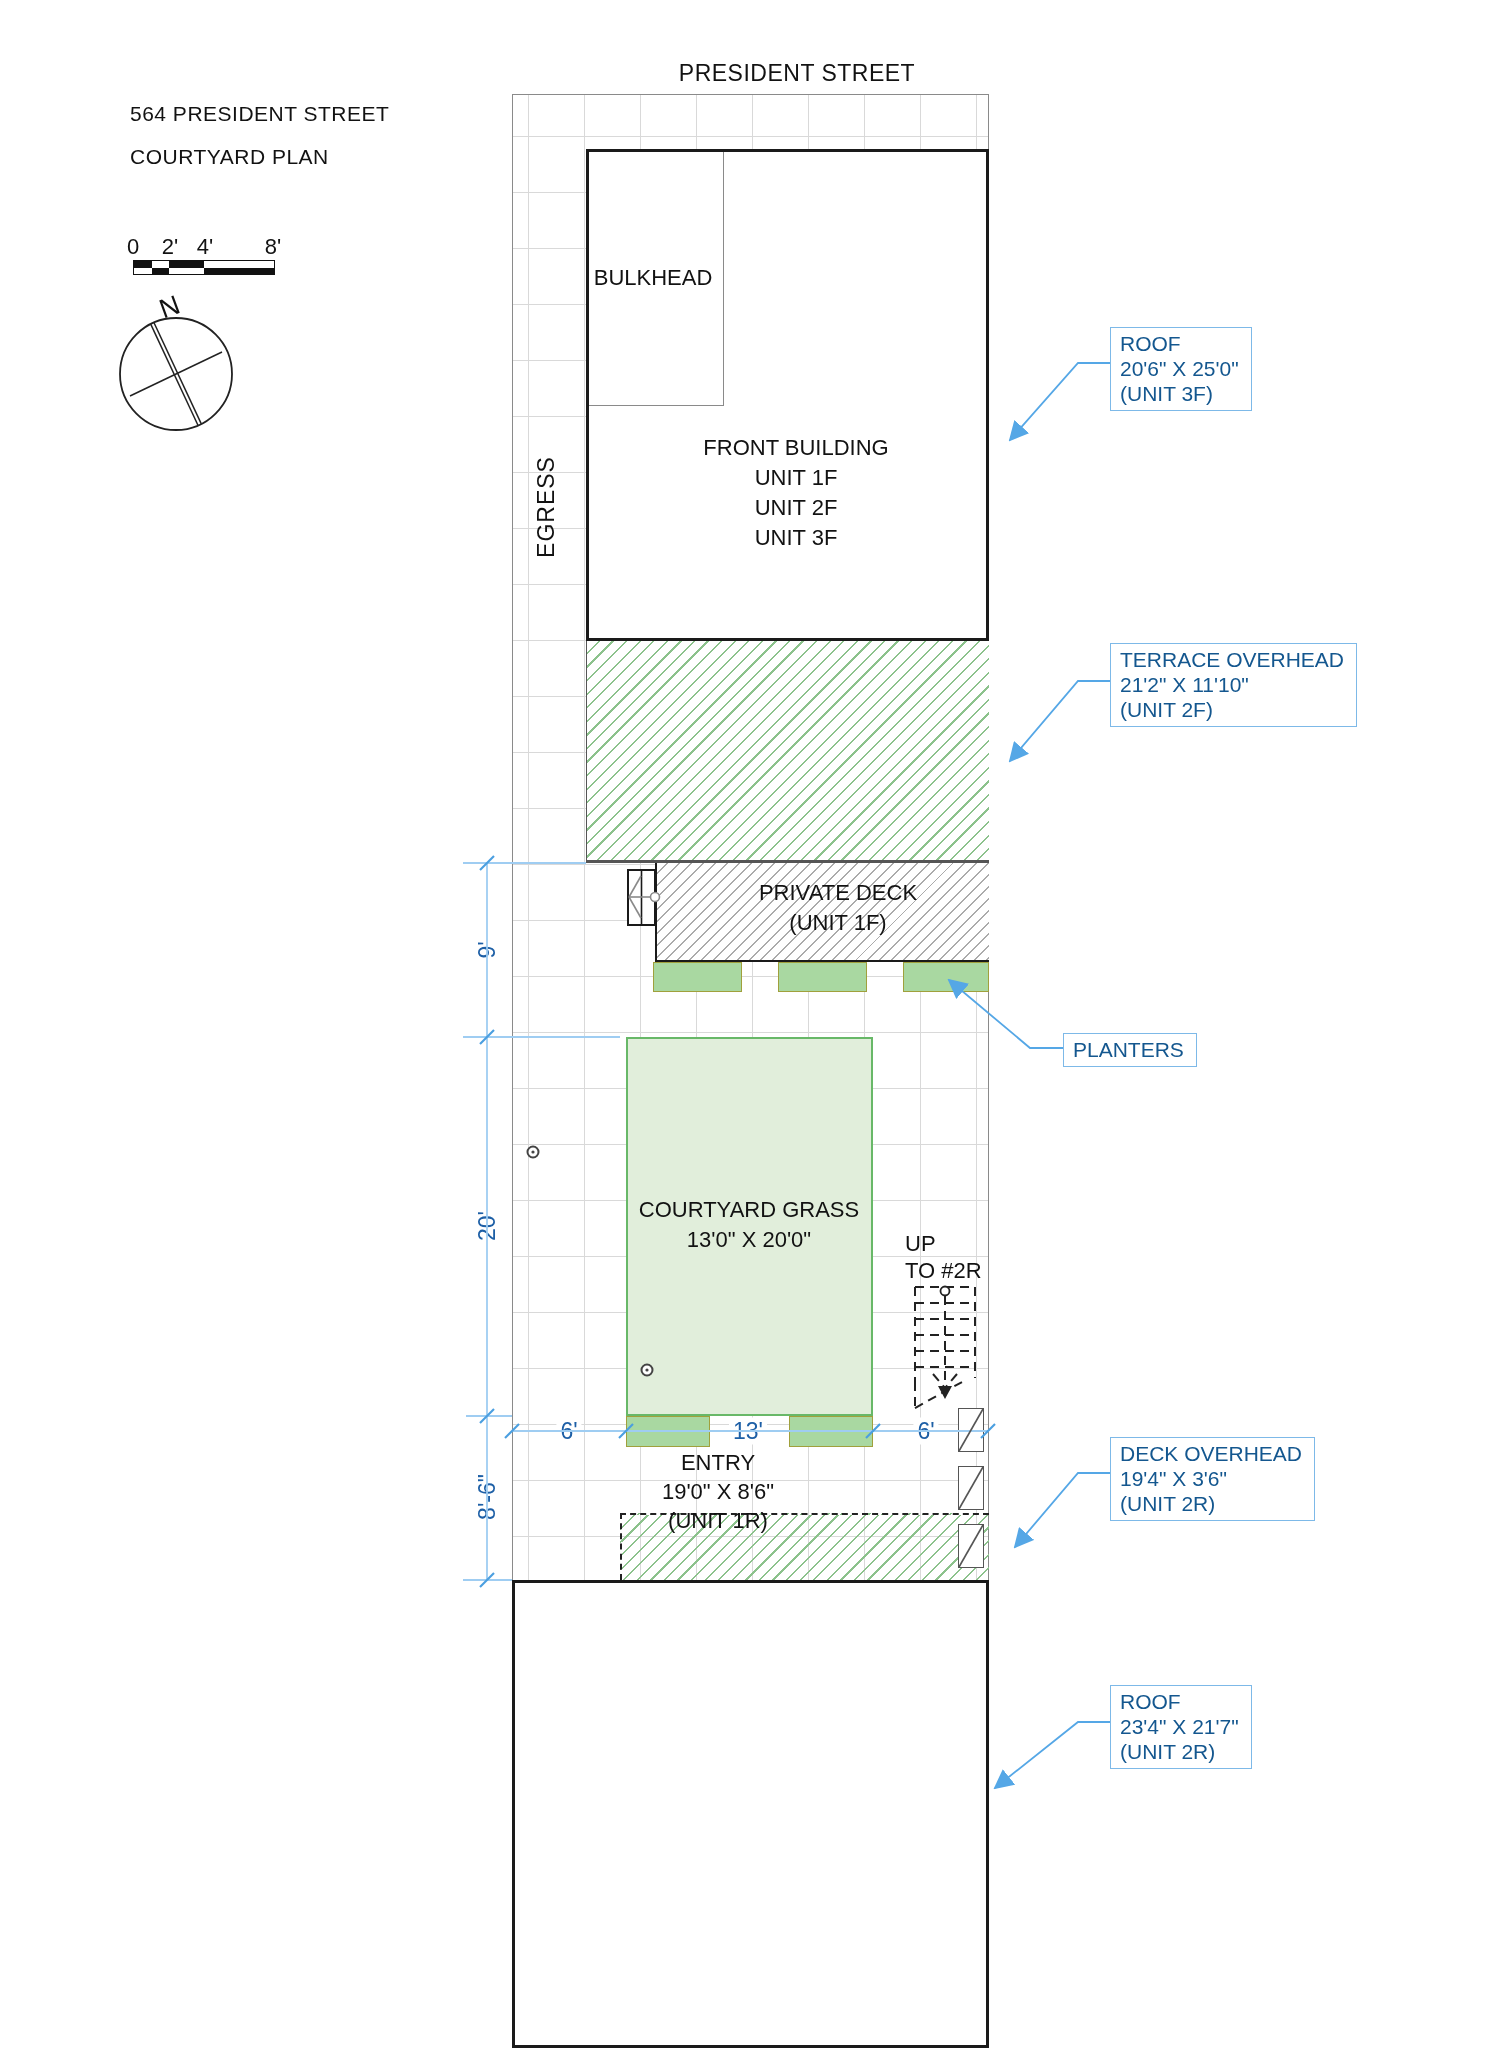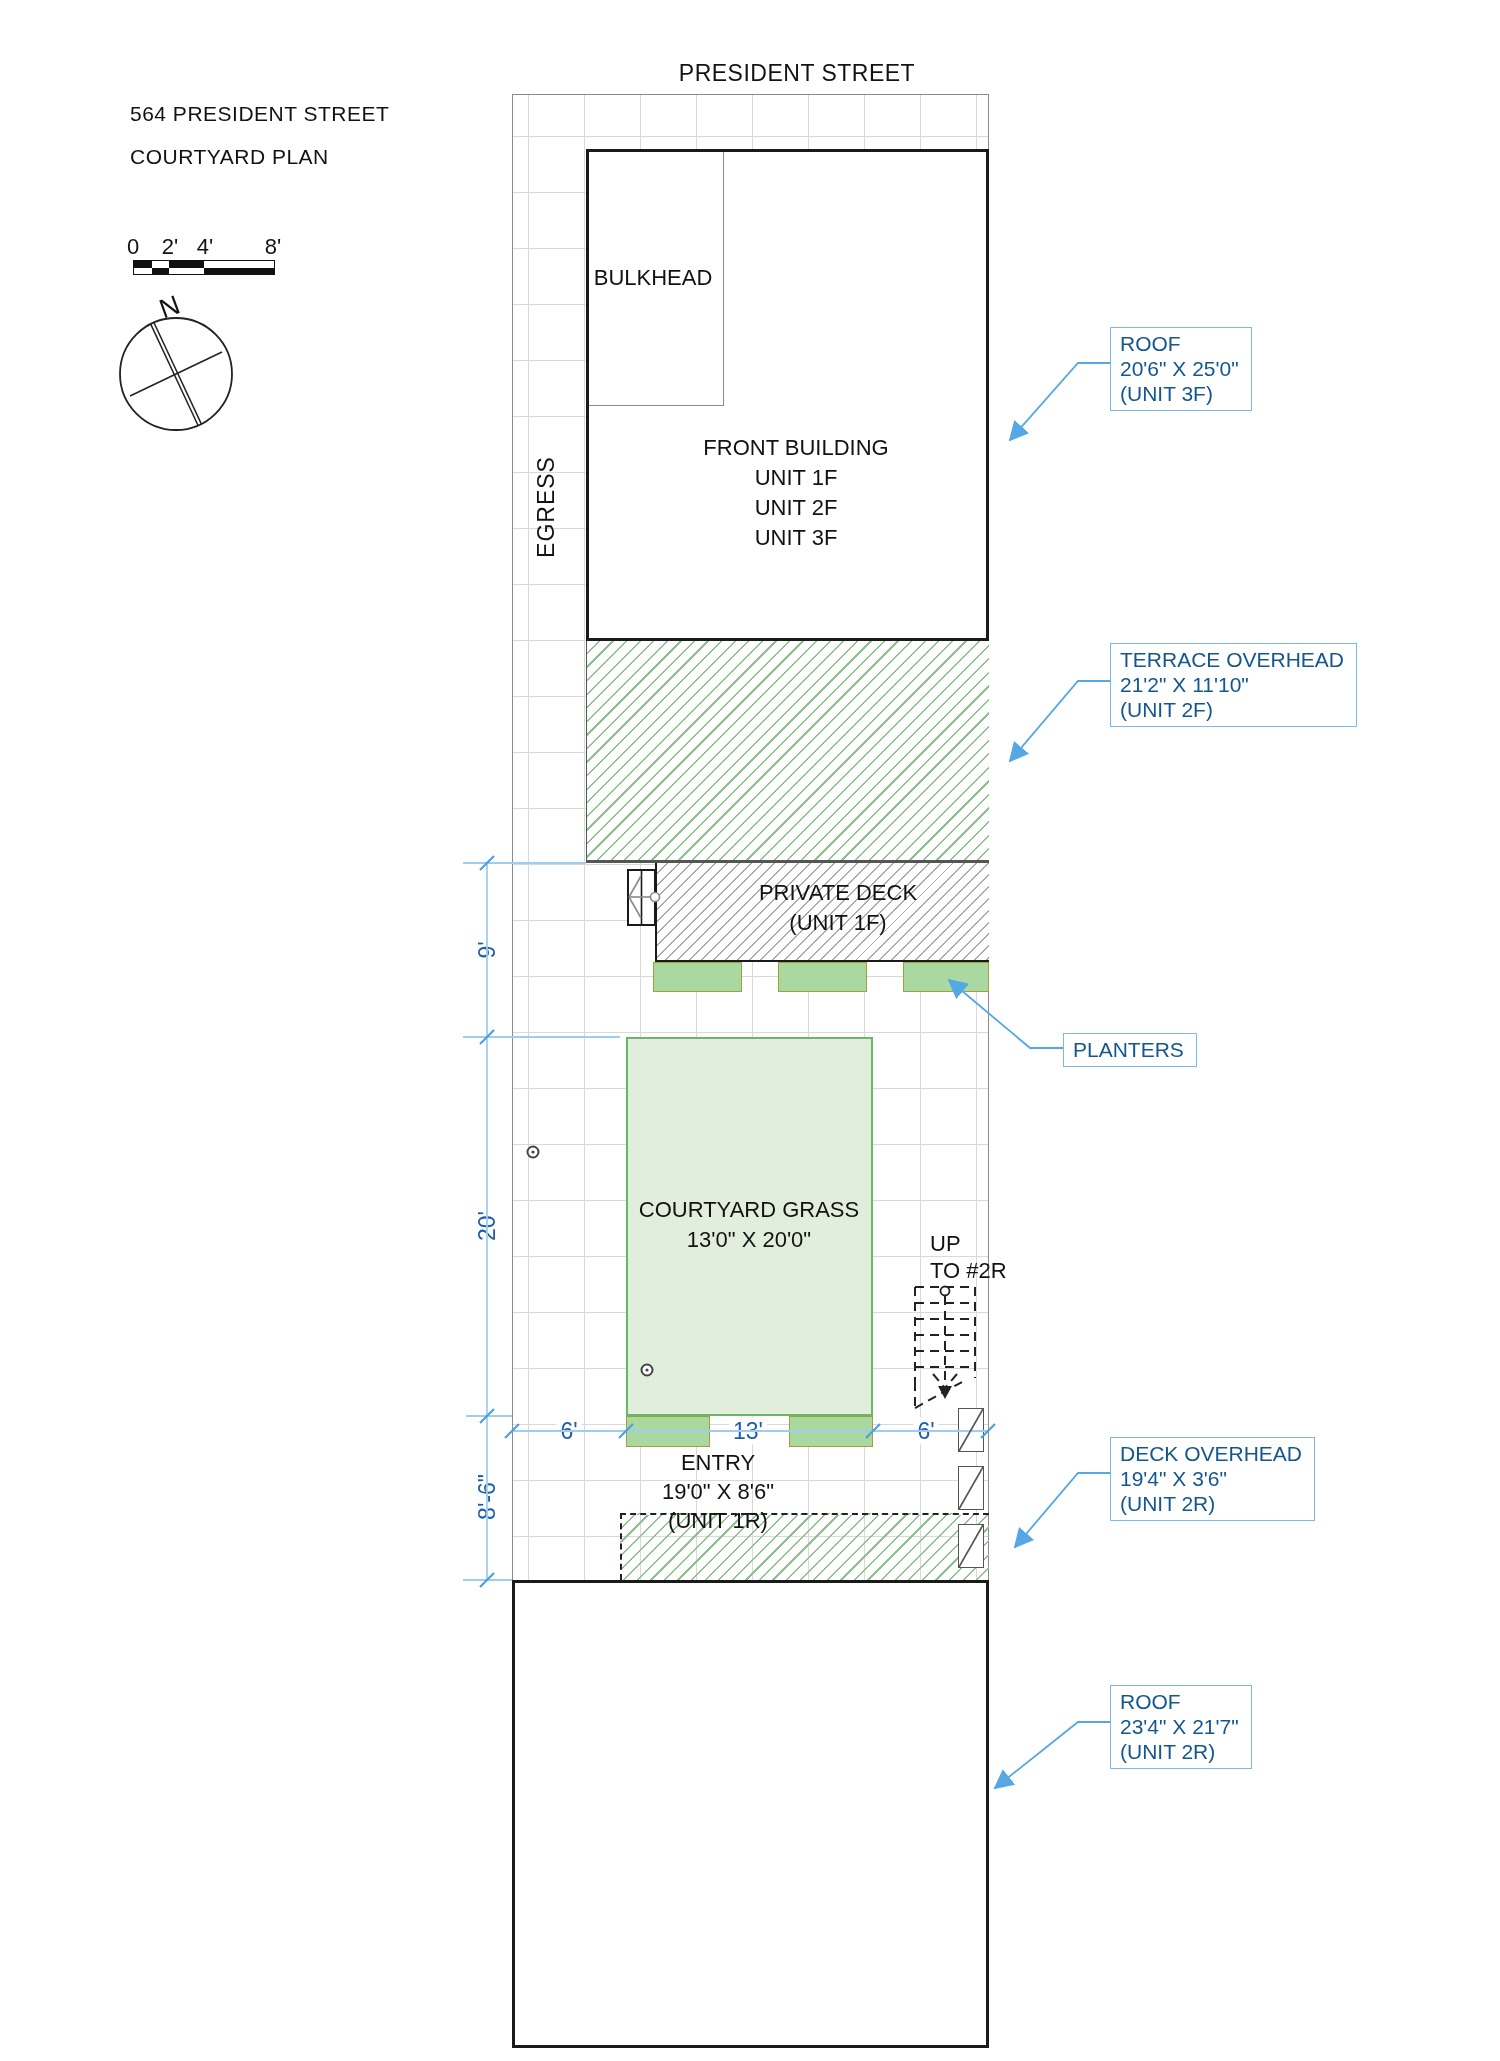--- a/index.html
+++ b/index.html
@@ -115,21 +115,21 @@
 
   <div class="abs grass"></div>
   <div class="lbl plan-text ctr" style="left:749px;top:1195px;">
     <div>COURTYARD GRASS</div>
     <div>13'0" X 20'0"</div>
   </div>
 
   <div class="abs planter" style="left:626px;top:1416px;width:84px;height:31px;"></div>
   <div class="abs planter" style="left:789px;top:1416px;width:84px;height:31px;"></div>
 
-  <div class="lbl plan-text" style="left:930px;top:1230px;line-height:27px;">
+  <div class="lbl plan-text" style="left:905px;top:1230px;line-height:27px;">
     <div>UP</div>
     <div>TO #2R</div>
   </div>
 
   <div class="lbl plan-text ctr" style="left:694px;top:1448px;line-height:29px;z-index:4;margin-left:24px;">
     <div>ENTRY</div>
     <div>19'0" X 8'6"</div>
     <div>(UNIT 1R)</div>
   </div>
   <div class="abs entry-hatch"></div>

